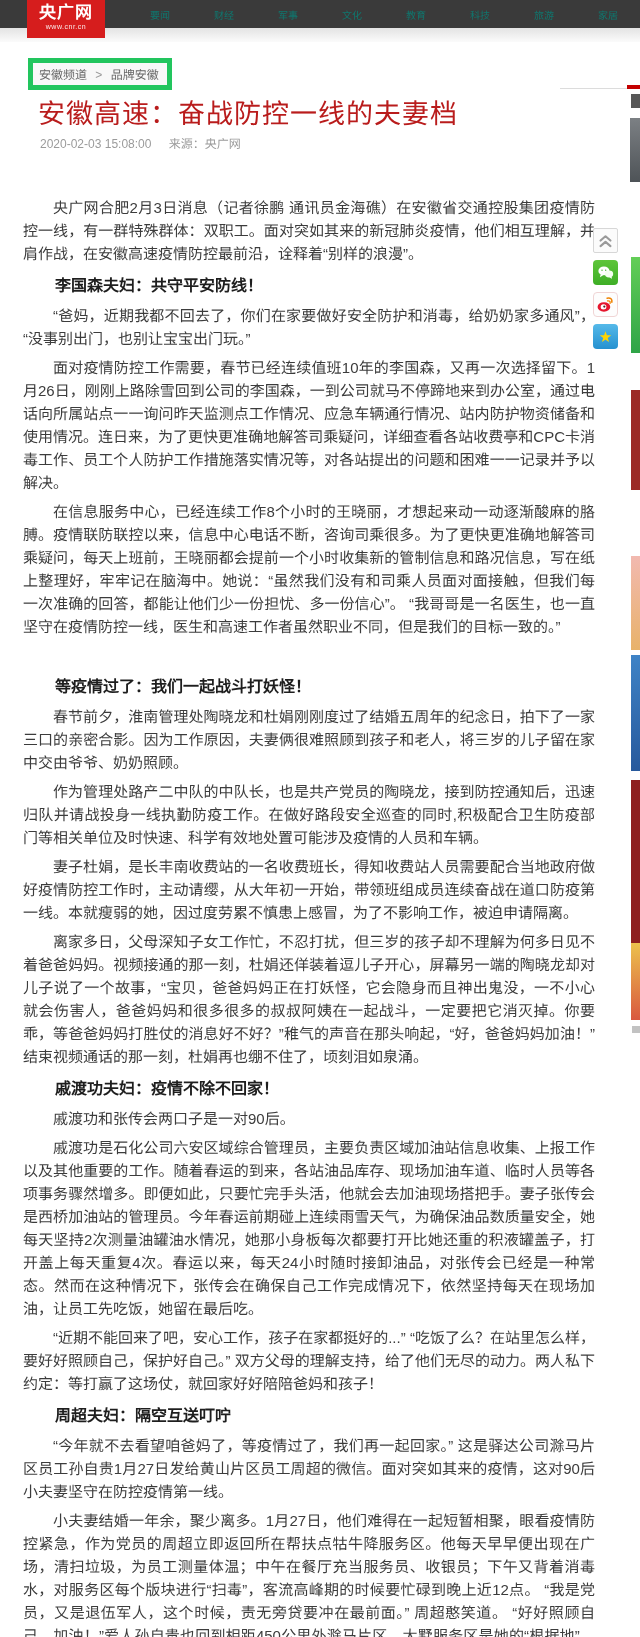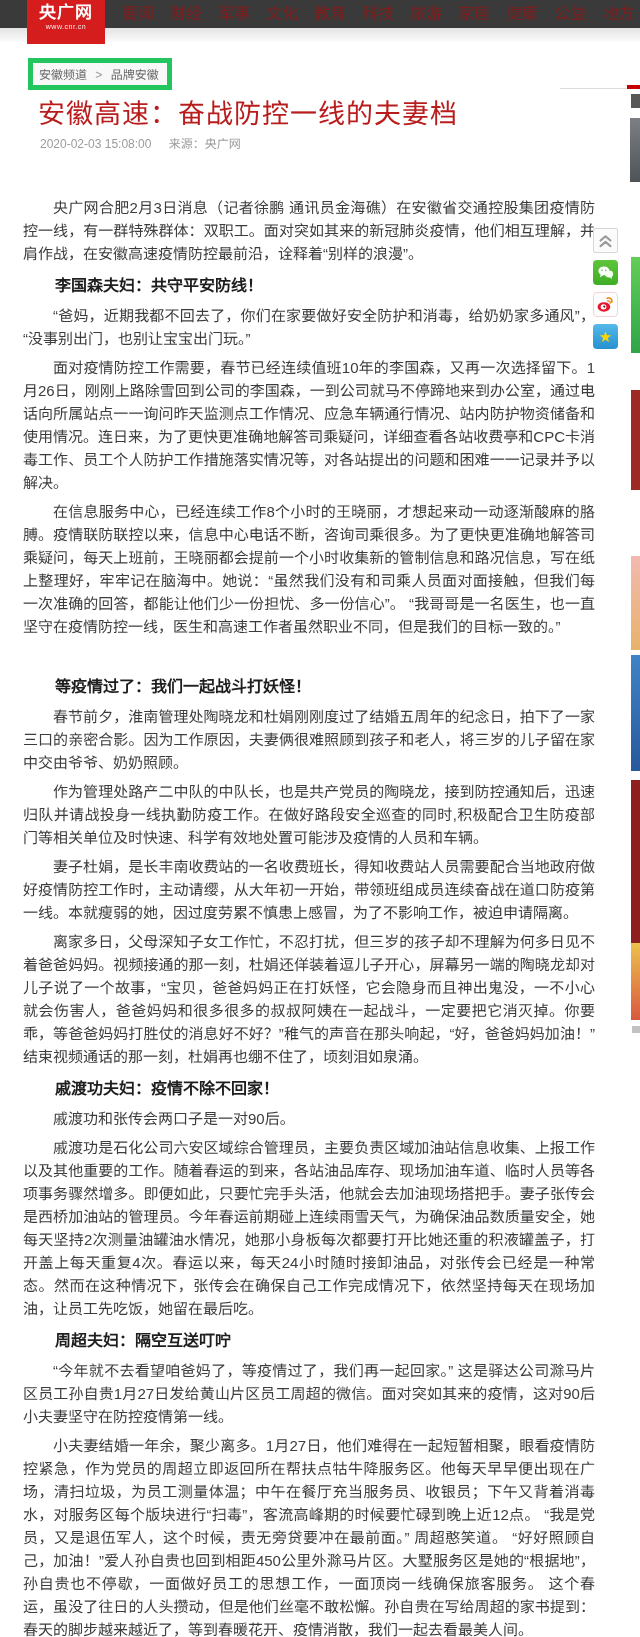--- a/index.html
+++ b/index.html
@@ -12,30 +12,30 @@
   
   .topnav {
     position:absolute; top:0; left:0; width:640px; height:28px;
     background:var(--navbg,#3a3a3a);
   }
   .topnav-sub {
     position:absolute; top:28px; left:0; width:640px; height:14px;
     background:linear-gradient(#e3e3e3,#fbfbfb);
   }
   .logo {
-    position:absolute; top:0; left:27px; width:78px; height:44px;
+    position:absolute; top:0; left:27px; width:78px; height:38px;
     background:var(--brand,#d61d1d); color:#fff; text-align:center;
     z-index:5; cursor:pointer;
   }
   .logo-title { font-size:17px; font-weight:bold; letter-spacing:1px; padding-top:4px; line-height:18px; }
   .logo-sub { font-size:7px; line-height:9px; opacity:.9; letter-spacing:.5px; }
   .nav-menu { position:absolute; left:122px; top:0; height:28px; line-height:28px; white-space:nowrap; }
   .nav-item {
-    display:inline-block; color:#7f1d1d; font-size:16px; margin-right:16px;
-    text-decoration:none; cursor:pointer;
+    display:inline-block; color:#0f766e; font-size:10px; margin-right:16px;
+    text-decoration:none; cursor:pointer;margin-left:28px;
   }
   
   .breadcrumb {
     position:absolute; top:58px; left:28px; font-size:12px; color:#666;
     background:#f8f8f8; border:5px solid #22c55e; padding:2px 8px 3px 6px;
   }
   .breadcrumb a { color:#666; text-decoration:none; cursor:pointer; }
   .breadcrumb .sep { margin:0 5px; color:#999; }
   
   .title {
@@ -114,20 +114,21 @@
     <p>在信息服务中心，已经连续工作8个小时的王晓丽，才想起来动一动逐渐酸麻的胳膊。疫情联防联控以来，信息中心电话不断，咨询司乘很多。为了更快更准确地解答司乘疑问，每天上班前，王晓丽都会提前一个小时收集新的管制信息和路况信息，写在纸上整理好，牢牢记在脑海中。她说：“虽然我们没有和司乘人员面对面接触，但我们每一次准确的回答，都能让他们少一份担忧、多一份信心”。 “我哥哥是一名医生，也一直坚守在疫情防控一线，医生和高速工作者虽然职业不同，但是我们的目标一致的。”</p>
     <div class="spacer"></div>
     <h2 class="sec-h">等疫情过了：我们一起战斗打妖怪！</h2>
     <p>春节前夕，淮南管理处陶晓龙和杜娟刚刚度过了结婚五周年的纪念日，拍下了一家三口的亲密合影。因为工作原因，夫妻俩很难照顾到孩子和老人，将三岁的儿子留在家中交由爷爷、奶奶照顾。</p>
     <p>作为管理处路产二中队的中队长，也是共产党员的陶晓龙，接到防控通知后，迅速归队并请战投身一线执勤防疫工作。在做好路段安全巡查的同时,积极配合卫生防疫部门等相关单位及时快速、科学有效地处置可能涉及疫情的人员和车辆。</p>
     <p>妻子杜娟，是长丰南收费站的一名收费班长，得知收费站人员需要配合当地政府做好疫情防控工作时，主动请缨，从大年初一开始，带领班组成员连续奋战在道口防疫第一线。本就瘦弱的她，因过度劳累不慎患上感冒，为了不影响工作，被迫申请隔离。</p>
     <p>离家多日，父母深知子女工作忙，不忍打扰，但三岁的孩子却不理解为何多日见不着爸爸妈妈。视频接通的那一刻，杜娟还佯装着逗儿子开心，屏幕另一端的陶晓龙却对儿子说了一个故事，“宝贝，爸爸妈妈正在打妖怪，它会隐身而且神出鬼没，一不小心就会伤害人，爸爸妈妈和很多很多的叔叔阿姨在一起战斗，一定要把它消灭掉。你要乖，等爸爸妈妈打胜仗的消息好不好？”稚气的声音在那头响起，“好，爸爸妈妈加油！”结束视频通话的那一刻，杜娟再也绷不住了，顷刻泪如泉涌。</p>
     <h2 class="sec-h">戚渡功夫妇：疫情不除不回家！</h2>
     <p>戚渡功和张传会两口子是一对90后。</p>
     <p>戚渡功是石化公司六安区域综合管理员，主要负责区域加油站信息收集、上报工作以及其他重要的工作。随着春运的到来，各站油品库存、现场加油车道、临时人员等各项事务骤然增多。即便如此，只要忙完手头活，他就会去加油现场搭把手。妻子张传会是西桥加油站的管理员。今年春运前期碰上连续雨雪天气，为确保油品数质量安全，她每天坚持2次测量油罐油水情况，她那小身板每次都要打开比她还重的积液罐盖子，打开盖上每天重复4次。春运以来，每天24小时随时接卸油品，对张传会已经是一种常态。然而在这种情况下，张传会在确保自己工作完成情况下，依然坚持每天在现场加油，让员工先吃饭，她留在最后吃。</p>
+    <p>“近期不能回来了吧，安心工作，孩子在家都挺好的...” “吃饭了么？在站里怎么样，要好好照顾自己，保护好自己。” 双方父母的理解支持，给了他们无尽的动力。两人私下约定：等打赢了这场仗，就回家好好陪陪爸妈和孩子！</p>
     <h2 class="sec-h">周超夫妇：隔空互送叮咛</h2>
     <p>“今年就不去看望咱爸妈了，等疫情过了，我们再一起回家。” 这是驿达公司滁马片区员工孙自贵1月27日发给黄山片区员工周超的微信。面对突如其来的疫情，这对90后小夫妻坚守在防控疫情第一线。</p>
     <p>小夫妻结婚一年余，聚少离多。1月27日，他们难得在一起短暂相聚，眼看疫情防控紧急，作为党员的周超立即返回所在帮扶点牯牛降服务区。他每天早早便出现在广场，清扫垃圾，为员工测量体温；中午在餐厅充当服务员、收银员；下午又背着消毒水，对服务区每个版块进行“扫毒”，客流高峰期的时候要忙碌到晚上近12点。 “我是党员，又是退伍军人，这个时候，责无旁贷要冲在最前面。” 周超憨笑道。 “好好照顾自己，加油！”爱人孙自贵也回到相距450公里外滁马片区。大墅服务区是她的“根据地”，孙自贵也不停歇，一面做好员工的思想工作，一面顶岗一线确保旅客服务。 这个春运，虽没了往日的人头攒动，但是他们丝毫不敢松懈。孙自贵在写给周超的家书提到：春天的脚步越来越近了，等到春暖花开、疫情消散，我们一起去看最美人间。</p>
   </article>
 
 <div class="share-rail">
   <div class="share-btn btn-top">
     <svg width="17" height="17" viewBox="0 0 24 24" fill="none" stroke="#9a9a9a" stroke-width="3" stroke-linecap="round" stroke-linejoin="round">
       <path d="M5 12 L12 6 L19 12"></path>
       <path d="M5 20 L12 14 L19 20"></path>

